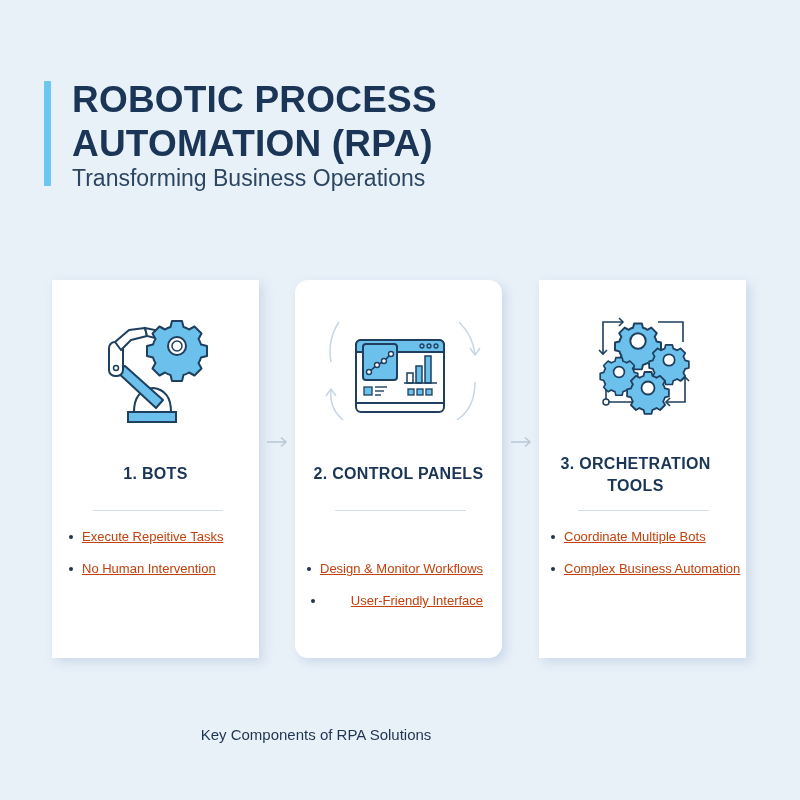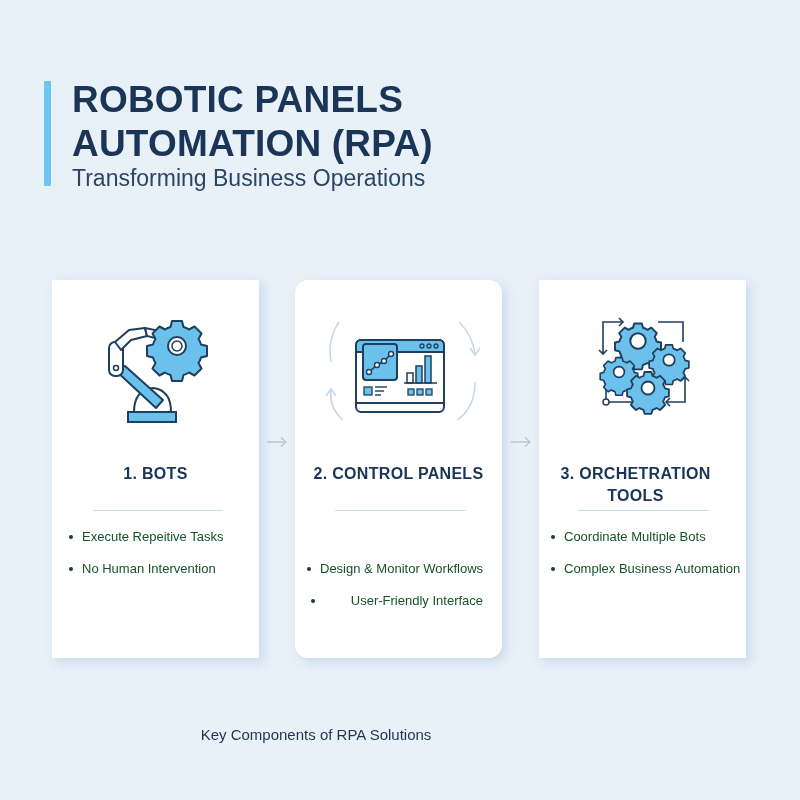--- a/index.html
+++ b/index.html
@@ -32,39 +32,39 @@
   .card-icon svg { display: block; margin: 0 auto; }
   .card-title {
     position: absolute; left: 0; width: 100%; text-align: center;
     font-size: 16px; font-weight: 700; color: #1a3556; line-height: 22px; letter-spacing: 0.3px;
   }
   .divider {
     position: absolute; height: 1px; background: #cfdeea;
   }
   .bullets { position: absolute; list-style: none; }
   .bullets li {
-    font-size: 13px; color: #14532d; line-height: 16px; margin-bottom: 16px;
-    position: relative; padding-left: 13px; white-space: nowrap;
+    font-size: 13px; color: #c2410c; line-height: 16px; margin-bottom: 16px;
+    position: relative; padding-left: 13px; white-space: nowrap; text-decoration: underline;
   }
   .bullets li::before {
     content: ""; position: absolute; left: 0; top: 6px; width: 4px; height: 4px;
     border-radius: 50%; background: #1e3450;
   }
   .arrow { position: absolute; top: 436px; width: 22px; height: 12px; }
   .footer {
     position: absolute; left: 0; width: 632px; top: 726px; text-align: center;
     font-size: 15px; color: #1e3450;
   }
 </style>
 </head>
 <body>
 
 <div class="accent-bar"></div>
 <div class="title">
-  <div>ROBOTIC PANELS</div>
+  <div>ROBOTIC PROCESS</div>
   <div>AUTOMATION (RPA)</div>
 </div>
 <div class="subtitle">Transforming Business Operations</div>
 
 <div class="card" style="left:52px;">
   <div class="card-icon">
     <svg width="110" height="120" viewBox="0 0 110 120">
 
       <rect x="27" y="102" width="48" height="10" fill="#6cc0ec" stroke="#1e3f5e" stroke-width="2"></rect>
       <path d="M33 102 Q33 80 52 78 Q70 80 70 102 Z" fill="#ffffff" stroke="#1e3f5e" stroke-width="2"></path>
@@ -180,21 +180,21 @@
       <g transform="translate(31,62) scale(0.9)">
           <use href="#g"></use>
           <circle r="6" fill="#fff" stroke="#1e3f5e" stroke-width="1.8"></circle>
         </g>
       <g transform="translate(60,78) scale(1.0)">
           <use href="#g"></use>
           <circle r="6.5" fill="#fff" stroke="#1e3f5e" stroke-width="1.8"></circle>
         </g>
     </svg>
   </div>
-  <div class="card-title" style="top:183px; padding-right:14px;">
+  <div class="card-title" style="top:173px; padding-right:14px;">
     <div>3. ORCHETRATION</div>
     <div>TOOLS</div>
   </div>
   <div class="divider" style="left:39px; width:131px; top:230px;"></div>
   <ul class="bullets" style="left:12px; top:249px;">
     <li>Coordinate Multiple Bots</li>
     <li>Complex Business Automation</li>
   </ul>
 </div>
 

